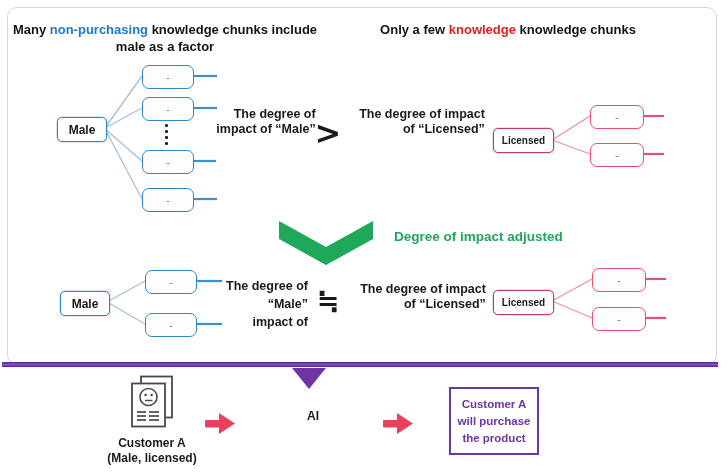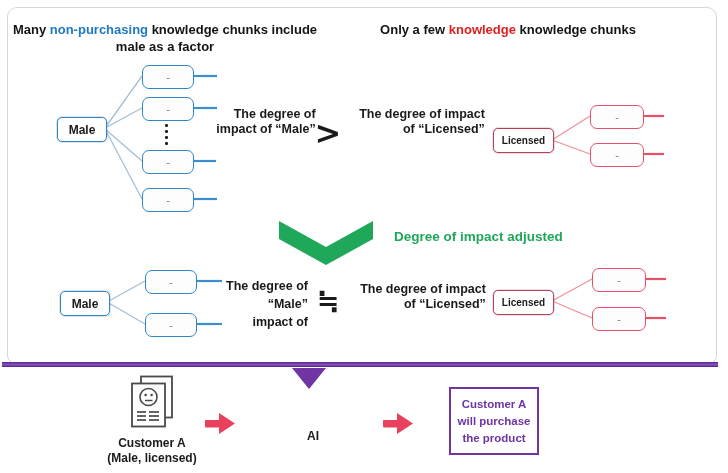--- a/index.html
+++ b/index.html
@@ -27,21 +27,21 @@
   .entity.licensed{width:59px;height:23px;border:1.6px solid #C23B55;font-size:10px;}
   .chunk{position:absolute;width:50px;height:22px;border-radius:7px;background:#fdfdfd;
          display:flex;align-items:center;justify-content:center;font-size:11px;
          color:#8a7b6b;z-index:2;}
   .chunk.blue{border:1.5px solid #2E86C8;}
   .chunk.red{border:1.5px solid #E8506A;width:52px;}
   .dots{position:absolute;left:165px;top:124px;display:flex;flex-direction:column;gap:3.5px;z-index:2;}
   .dots i{width:2.6px;height:2.6px;background:#1a1a1a;border-radius:50%;}
   .green-label{position:absolute;left:394px;top:229px;font-size:13.5px;font-weight:bold;
                color:#1FA75A;white-space:nowrap;z-index:2;}
-  .ai-label{position:absolute;left:313px;top:429px;font-size:12px;font-weight:bold;z-index:2;}
+  .ai-label{position:absolute;left:313px;top:409px;font-size:12px;font-weight:bold;z-index:2;}
   .cust-label{position:absolute;left:152px;top:436px;text-align:center;font-weight:bold;
               font-size:12px;line-height:14.5px;white-space:nowrap;z-index:2;}
   .result-box{position:absolute;left:449px;top:387px;width:86px;height:64px;background:#fff;
               border:2px solid #6F35A3;z-index:2;display:flex;flex-direction:column;
               align-items:center;justify-content:center;text-align:center;
               color:#6F35A3;font-weight:bold;font-size:11.5px;line-height:17px;}
   .icon-wrap{position:absolute;z-index:2;}
 </style>
 </head>
 <body>

